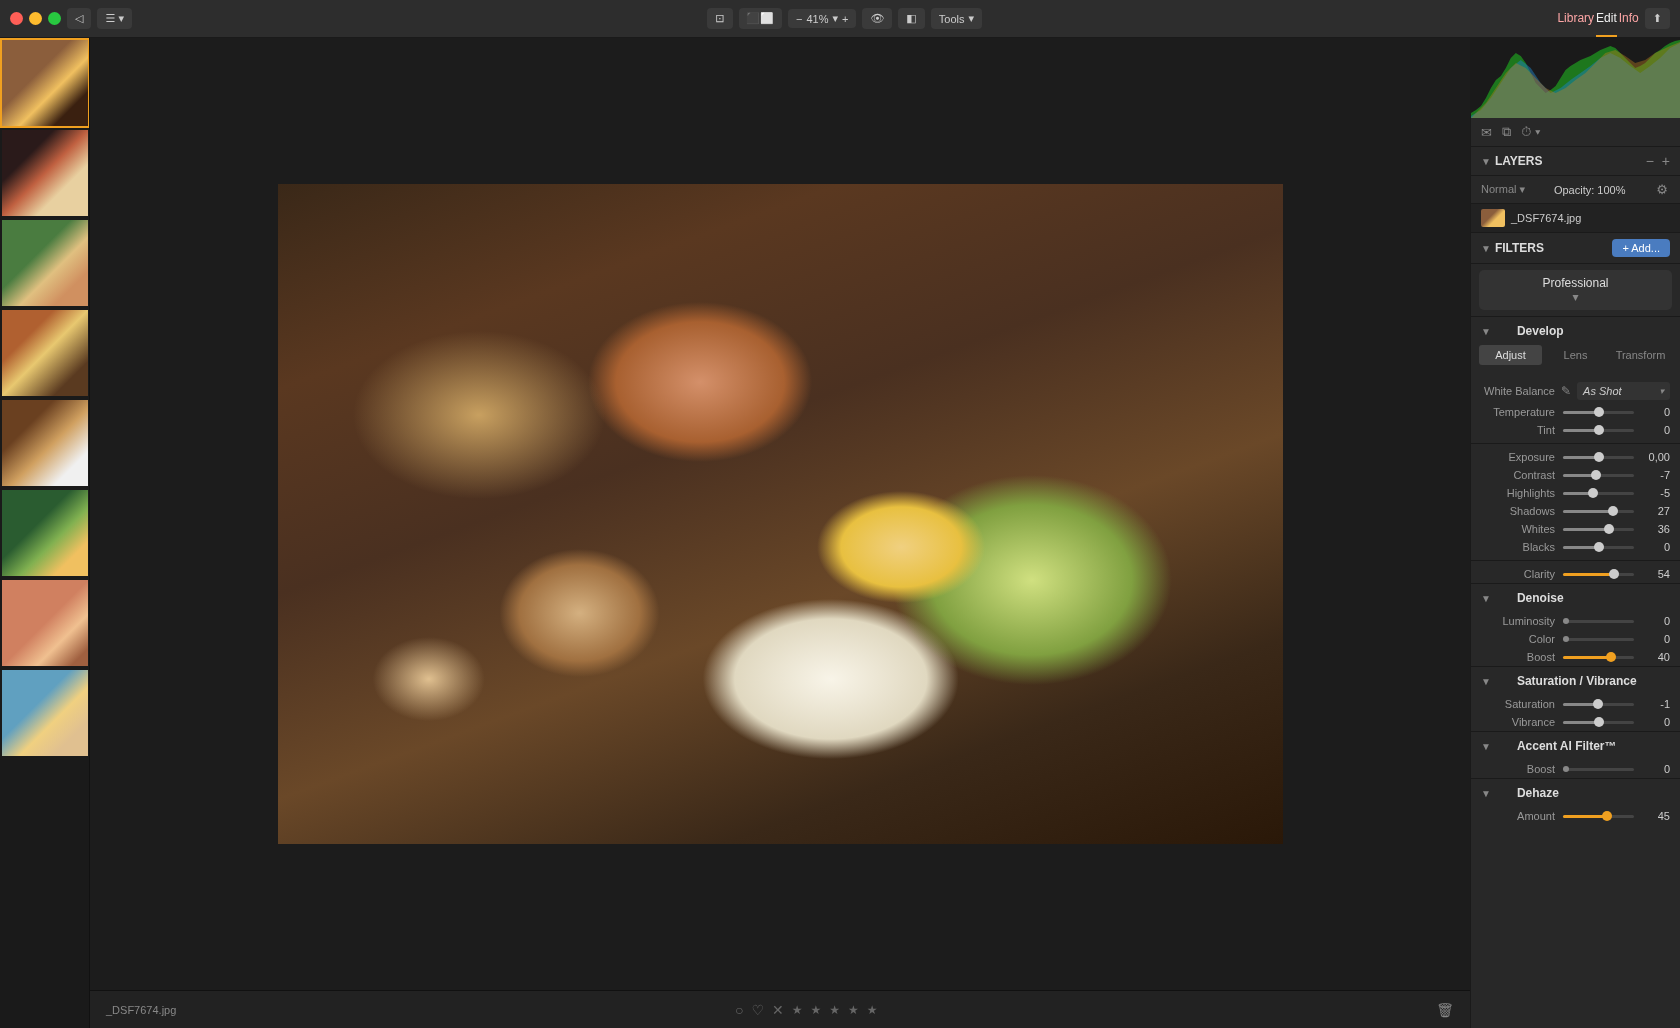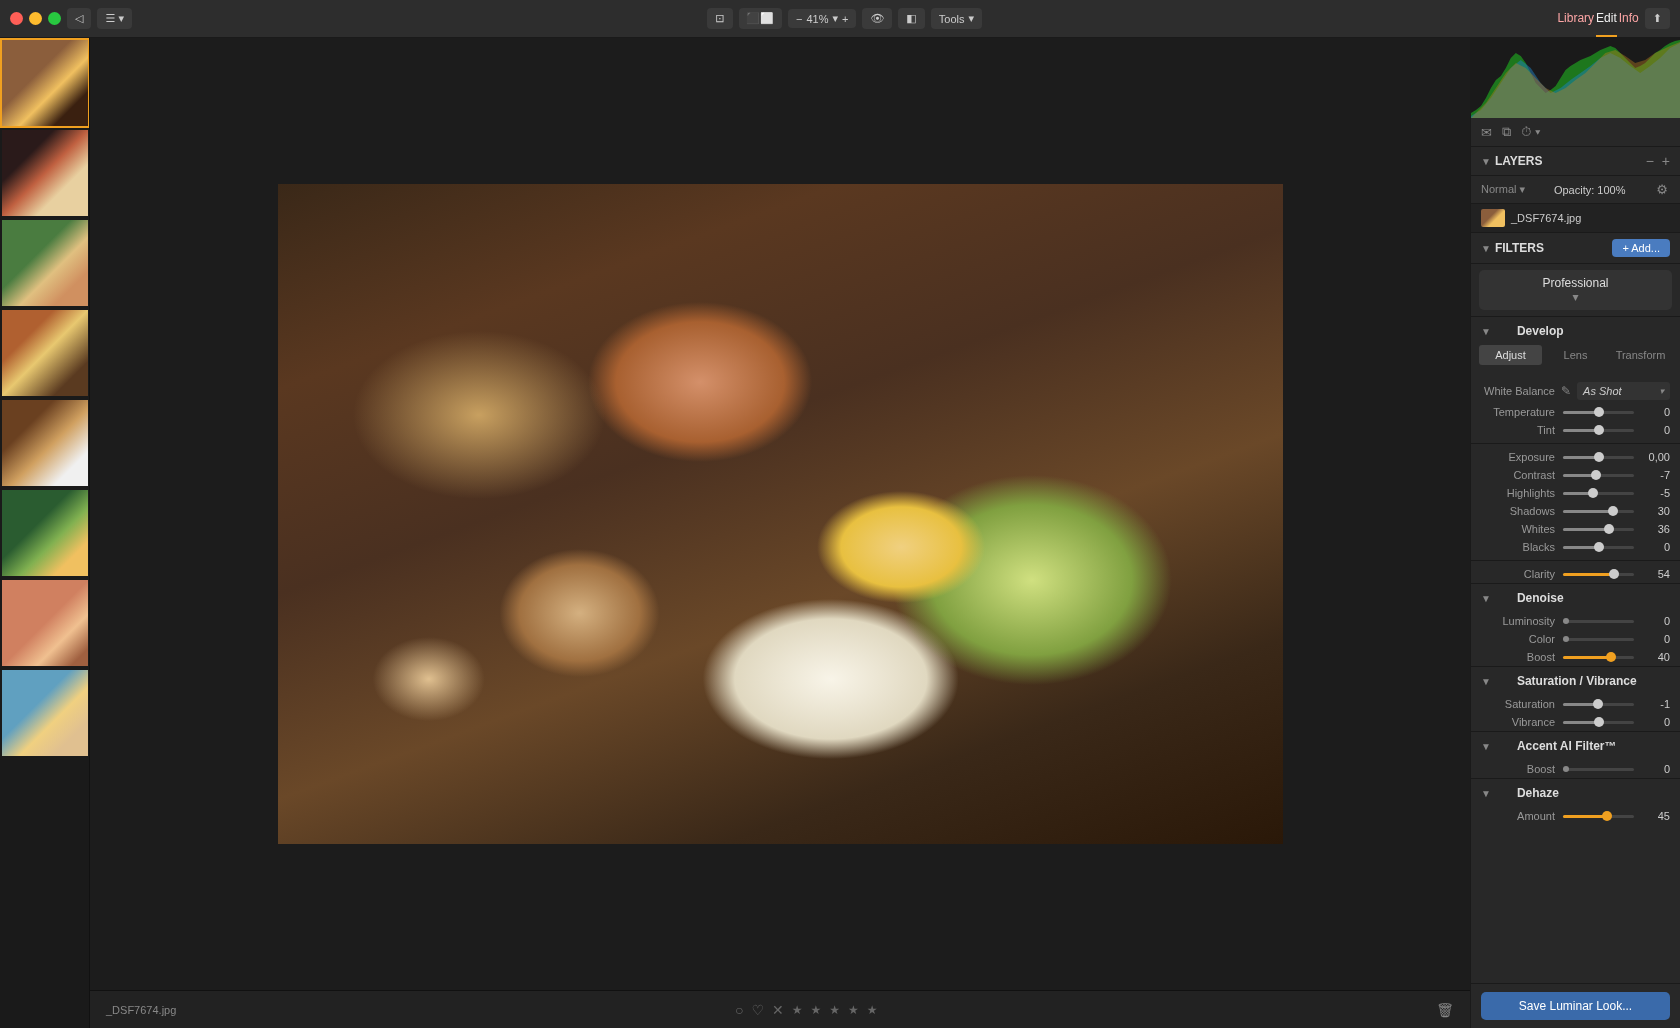--- a/index.html
+++ b/index.html
@@ -665,21 +665,21 @@
         </div>
         <span class="slider-value">-5</span>
       </div>
 
       <div class="slider-row">
         <span class="slider-label">Shadows</span>
         <div class="slider-track">
           <div class="slider-fill" style="width:70%;"></div>
           <div class="slider-thumb" style="left:70%;"></div>
         </div>
-        <span class="slider-value">30</span>
+        <span class="slider-value">27</span>
       </div>
 
       <div class="slider-row">
         <span class="slider-label">Whites</span>
         <div class="slider-track">
           <div class="slider-fill" style="width:65%;"></div>
           <div class="slider-thumb" style="left:65%;"></div>
         </div>
         <span class="slider-value">36</span>
       </div>
@@ -781,18 +781,15 @@
           <div class="slider-fill slider-fill-orange" style="width:62%;"></div>
           <div class="slider-thumb" style="left:62%;background:#f0a020;"></div>
         </div>
         <span class="slider-value">45</span>
       </div>
 
       <div style="height:20px;"></div>
 
     </div>
 
-    <div class="save-btn-row">
-      <button class="save-btn">Save Luminar Look...</button>
-    </div>
 
   </div>
 </div>
 
 </body></html>

